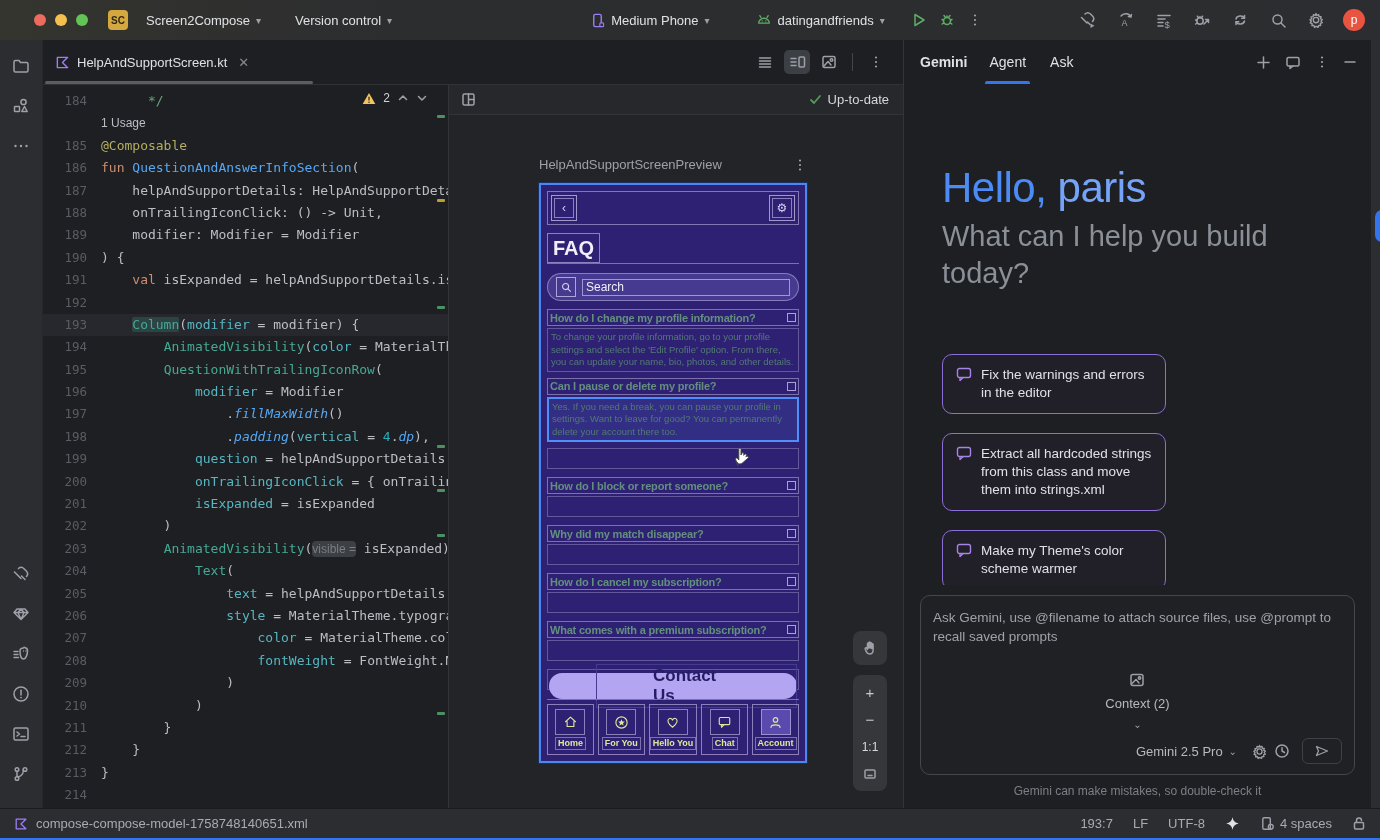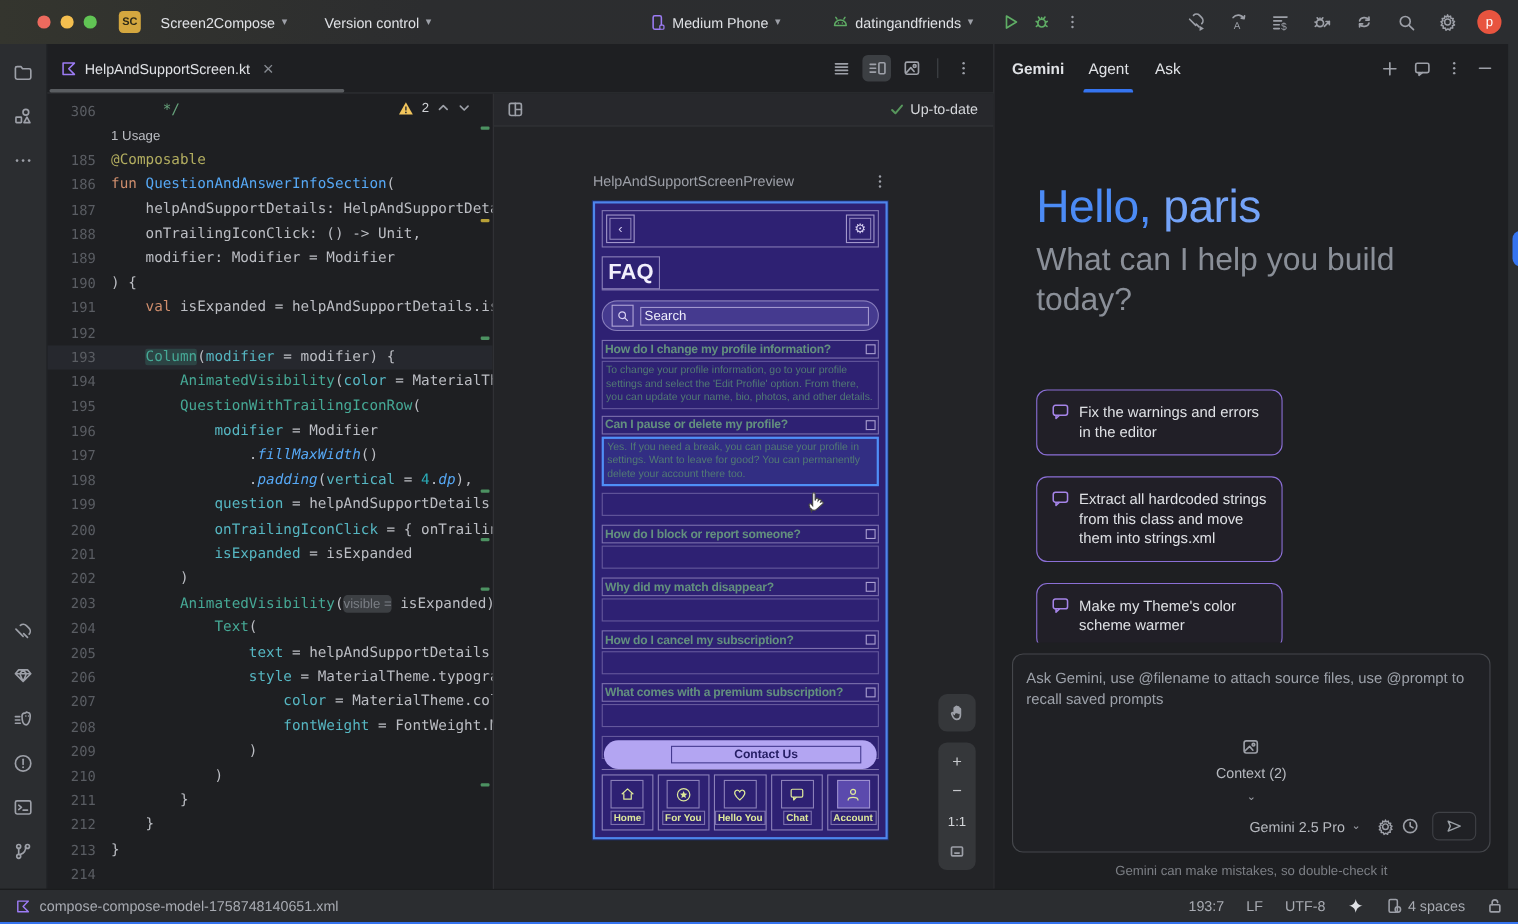--- a/index.html
+++ b/index.html
@@ -87,21 +87,21 @@
   .ph-search .mag { width:20px; height:20px; border:1px solid rgba(201,191,232,.8); display:flex; align-items:center; justify-content:center;}
   .ph-search .stext { font-size:12px; color:#efeefb; border:1px solid rgba(201,191,232,.7); padding:0 3px; line-height:15px; flex:1;}
   .faq-list { margin-top:8px; display:flex; flex-direction:column; flex:1; min-height:0;}
   .faq-q { border:1px solid rgba(201,191,232,.5); display:flex; align-items:center; height:17px; padding:0 2px; margin-bottom:2px; flex:none;}
   .faq-q .qt { font-size:11px; font-weight:bold; color:#63907e; letter-spacing:-.2px; white-space:nowrap; overflow:hidden; flex:1;}
   .faq-q .exp { width:9px; height:9px; border:1px solid rgba(201,191,232,.8); flex:none; margin-left:4px;}
   .faq-a { border:1px solid rgba(201,191,232,.35); font-size:9.5px; line-height:12.5px; color:#527a74; padding:2px 3px; margin-bottom:6px; flex:none;}
   .faq-a.hl { border:2px solid #4f8ff7; background:rgba(79,143,247,.12); }
   .faq-empty { border:1px solid rgba(201,191,232,.35); height:21px; margin-bottom:8px; flex:none;}
   .contact { margin:2px 2px 0; height:26px; border-radius:13px; background:#b3a5f2; display:flex; align-items:center; justify-content:center; flex:none;}
-  .contact .cl { border:1px solid #443a8f; color:#241d63; font-size:11px; font-weight:bold; padding:1px 56px;margin-left:47px; }
+  .contact .cl { border:1px solid #443a8f; color:#241d63; font-size:17px; font-weight:bold; padding:1px 56px;margin-left:47px; }
   .ph-nav { margin-top:auto; border-top:1px solid rgba(201,191,232,.5); padding-top:4px; display:flex; gap:4px; height:56px; flex:none;}
   .nav-cell { flex:1; border:1px solid rgba(201,191,232,.6); display:flex; flex-direction:column; align-items:center; justify-content:center; gap:2px;}
   .nav-ic { width:30px; height:26px; border:1px solid rgba(201,191,232,.6); display:flex; align-items:center; justify-content:center;}
   .nav-cell.sel .nav-ic { background:rgba(130,110,220,.55); }
   .nav-lb { font-size:9px; font-weight:bold; color:#dde89b; border:1px solid rgba(201,191,232,.5); padding:0 2px; line-height:11px; white-space:nowrap;}
   .zoomctl { position:absolute; right:16px; top:516px; width:34px; display:flex; flex-direction:column; align-items:center;}
   .zc-hand { width:34px; height:34px; background:#35373a; border-radius:8px; display:flex; align-items:center; justify-content:center; margin-bottom:10px;}
   .zc-group { width:34px; background:#35373a; border-radius:8px; display:flex; flex-direction:column; align-items:center; padding:4px 0;}
   .zc-btn { width:34px; height:27px; display:flex; align-items:center; justify-content:center; color:#c6c8cc; font-size:15px;}
   .zc-btn.ratio { font-size:12px; color:#d5d7db; }
@@ -345,21 +345,21 @@
                 <circle cx="7" cy="11.5" r="1.1" fill="#9da0a8"></circle>
               </svg>
           </div>
         </div>
       </div>
 
       <div class="split">
 
         <div class="code-pane">
           <div>
-              <div class="code-line"><span class="gutter">306</span><span class="code-text"><span class="tk-cmt">      */</span></span></div>
+              <div class="code-line"><span class="gutter">184</span><span class="code-text"><span class="tk-cmt">      */</span></span></div>
               <div class="code-line usage-row"><span class="gutter"></span><span class="code-text"><span class="tk-pl">1 Usage</span></span></div>
               <div class="code-line"><span class="gutter">185</span><span class="code-text"><span class="tk-ann">@Composable</span></span></div>
               <div class="code-line"><span class="gutter">186</span><span class="code-text"><span class="tk-kw">fun </span><span class="tk-fn">QuestionAndAnswerInfoSection</span><span class="tk-pl">(</span></span></div>
               <div class="code-line"><span class="gutter">187</span><span class="code-text"><span class="tk-pl">    helpAndSupportDetails: HelpAndSupportDetails,</span></span></div>
               <div class="code-line"><span class="gutter">188</span><span class="code-text"><span class="tk-pl">    onTrailingIconClick: () -&gt; Unit,</span></span></div>
               <div class="code-line"><span class="gutter">189</span><span class="code-text"><span class="tk-pl">    modifier: Modifier = Modifier</span></span></div>
               <div class="code-line"><span class="gutter">190</span><span class="code-text"><span class="tk-pl">) {</span></span></div>
               <div class="code-line"><span class="gutter">191</span><span class="code-text"><span class="tk-pl">    </span><span class="tk-kw">val</span><span class="tk-pl"> isExpanded = helpAndSupportDetails.isExpanded</span></span></div>
               <div class="code-line"><span class="gutter">192</span><span class="code-text"></span></div>
               <div class="code-line hl"><span class="gutter">193</span><span class="code-text"><span class="tk-pl">    </span><span class="tk-callhl">Column</span><span class="tk-pl">(</span><span class="tk-arg">modifier</span><span class="tk-pl"> = modifier) {</span></span></div>

